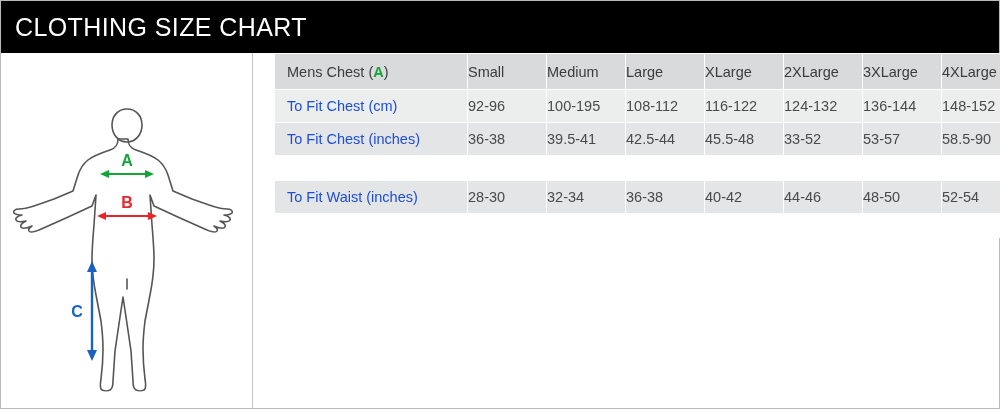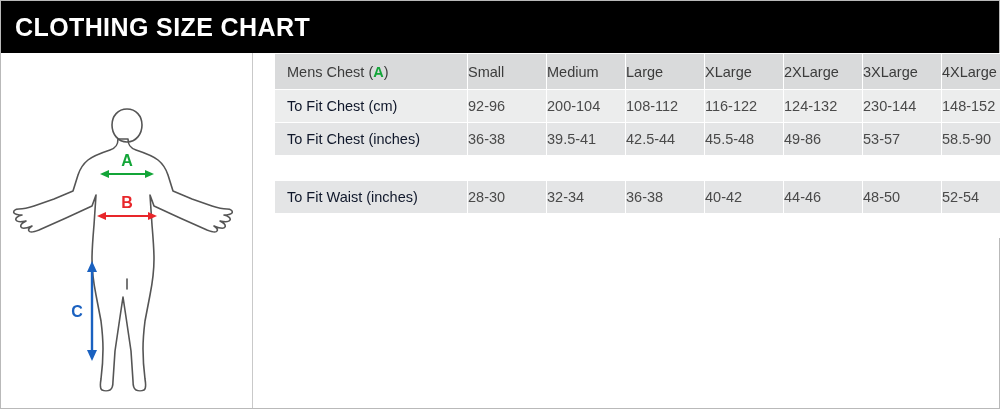--- a/index.html
+++ b/index.html
@@ -30,21 +30,21 @@
     height: 52px;
     background: #000000;
     display: flex;
     align-items: center;
   }
   .header-title {
     color: #ffffff;
     font-size: 25px;
     letter-spacing: 0.4px;
     padding-left: 14px;
-    font-weight: 700;
+    font-weight: 400;
     white-space: nowrap;
   }
   
   .figure-panel {
     position: absolute;
     left: 0;
     top: 52px;
     width: 252px;
     height: 355px;
     background: #ffffff;
@@ -84,21 +84,21 @@
     background: #d9dadb;
     color: #3c3c3c;
     height: 35px;
   }
   table.size-table tr.alt-row td {
     background: #e4e5e6;
   }
   table.size-table td.label-cell {
     text-align: left;
     padding-left: 12px;
-    color: #0f172a;
+    color: #1d4ed8;
   }
   .spacer {
     height: 24px;
     background: #ffffff;
   }
   .letter-a { color: #13a538; font-weight: bold; }
   .letter-b { color: #e8262a; font-weight: bold; }
   .letter-c { color: #1a61c0; font-weight: bold; }
   .lbl-wrap { white-space: nowrap; }
 </style>
@@ -226,34 +226,34 @@
           <td>Medium</td>
           <td>Large</td>
           <td>XLarge</td>
           <td>2XLarge</td>
           <td>3XLarge</td>
           <td>4XLarge</td>
         </tr>
         <tr>
           <td class="label-cell">To Fit Chest (cm)</td>
           <td>92-96</td>
-          <td>200-104</td>
+          <td>100-195</td>
           <td>108-112</td>
           <td>116-122</td>
           <td>124-132</td>
-          <td>230-144</td>
+          <td>136-144</td>
           <td>148-152</td>
         </tr>
         <tr class="alt-row">
           <td class="label-cell">To Fit Chest (inches)</td>
           <td>36-38</td>
           <td>39.5-41</td>
           <td>42.5-44</td>
           <td>45.5-48</td>
-          <td>49-86</td>
+          <td>33-52</td>
           <td>53-57</td>
           <td>58.5-90</td>
         </tr>
       </tbody>
     </table>
 
     <div class="spacer"></div>
 
     <table class="size-table">
       <colgroup>

